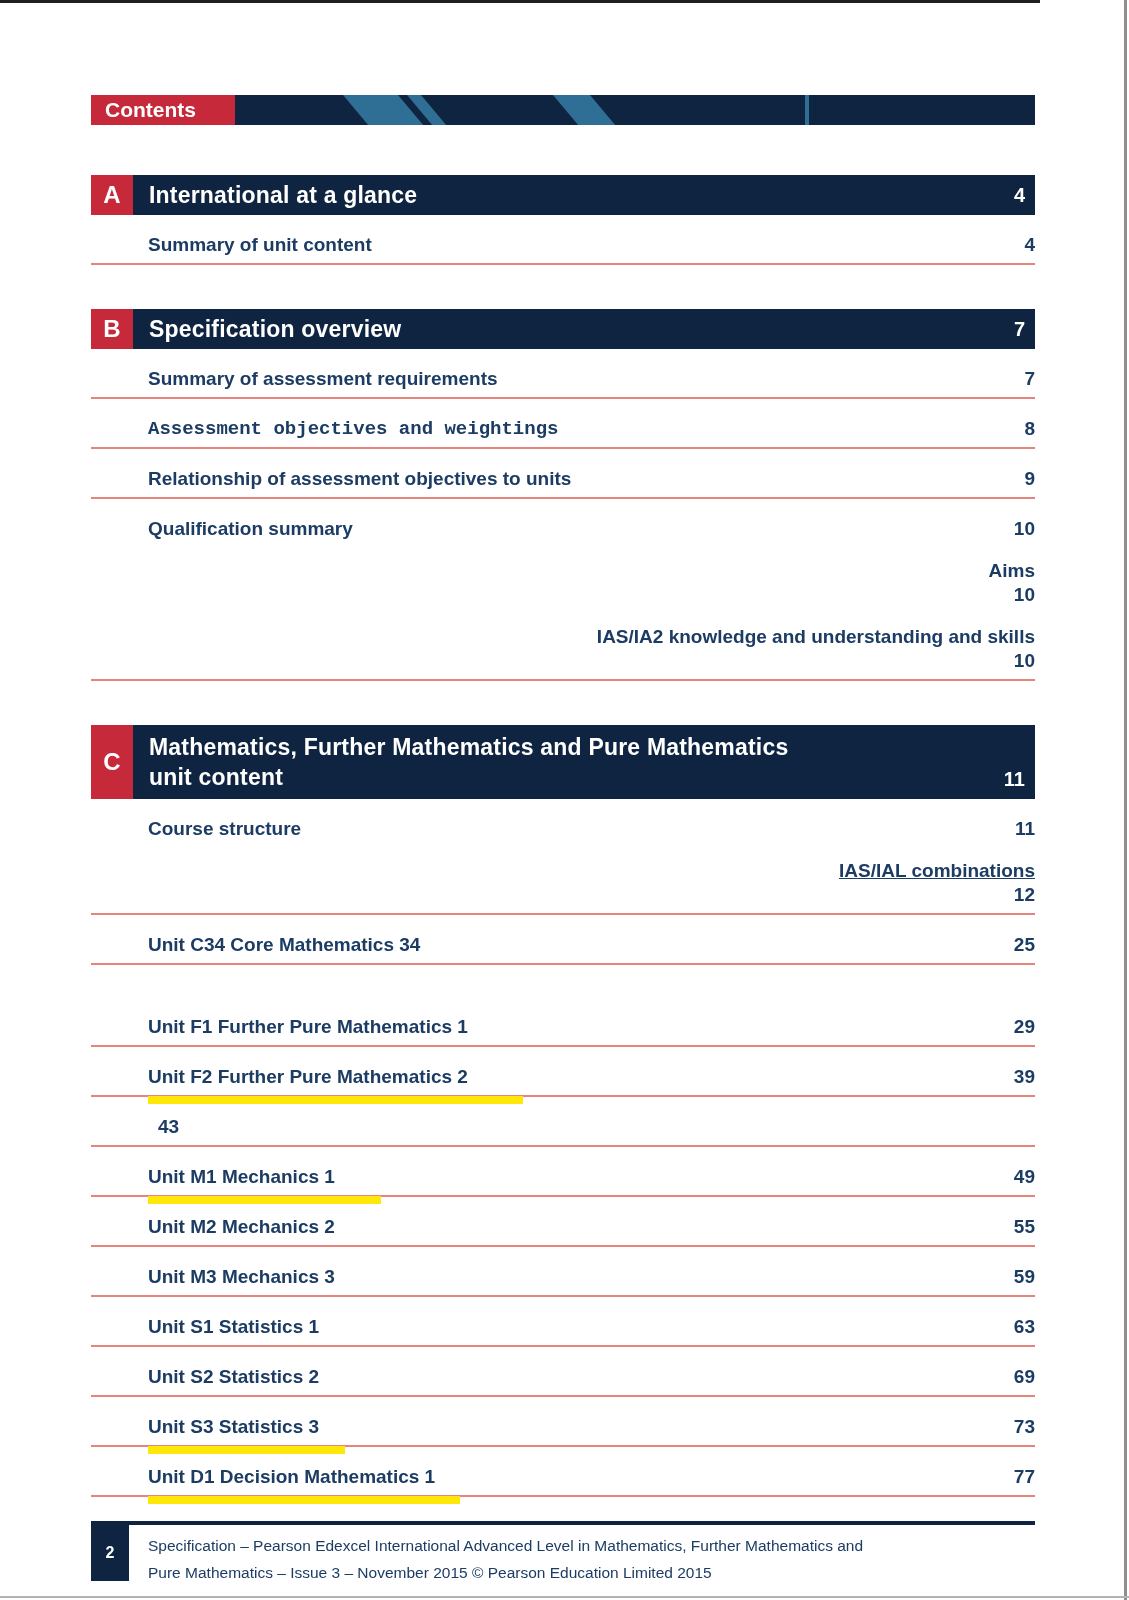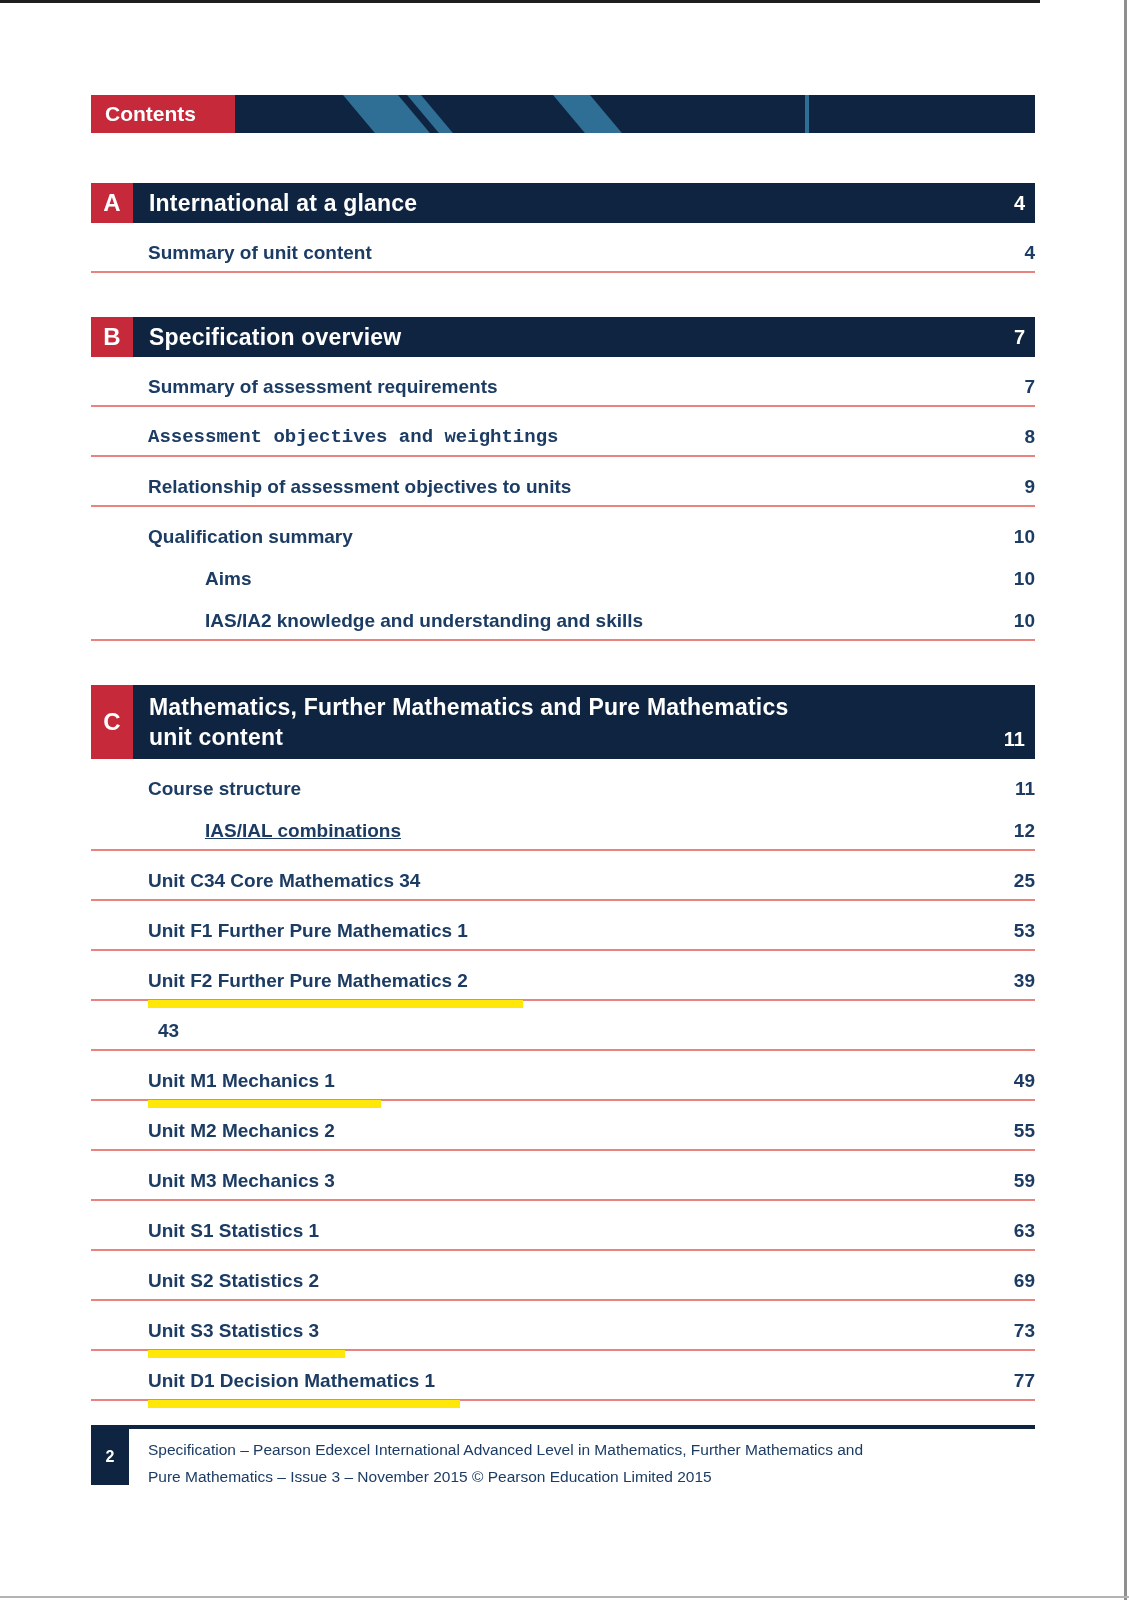--- a/index.html
+++ b/index.html
@@ -7,21 +7,21 @@
     width:1129px;height:1600px;position:relative;background:#ffffff;
     font-family:"Liberation Sans",sans-serif;overflow:hidden;
   }
   .frame-top{position:absolute;top:0;left:0;width:1040px;height:3px;background:#1f1f1f;}
   .frame-right{position:absolute;top:0;right:2px;width:3px;height:1600px;background:#8f8f8f;}
   .frame-bottom{position:absolute;bottom:2px;left:0;width:1129px;height:2px;background:#b3b3b3;}
 
   .content{position:absolute;left:91px;top:95px;width:944px;}
 
   
-  .contents-bar{display:flex;height:38px;}
+  .contents-bar{display:flex;height:30px;}
   .contents-label{
     width:144px;background:#c5293a;color:#fff;font-size:21px;font-weight:700;
     display:flex;align-items:center;padding-left:14px;box-sizing:border-box;flex:none;
   }
   .contents-stripes{flex:1;position:relative;background:#0f2440;overflow:hidden;}
   .stripe{position:absolute;top:0;height:100%;background:#2f6e95;transform:skewX(40deg);transform-origin:0 0;}
   .stripe.s1{left:108px;width:55px;}
   .stripe.s2{left:172px;width:14px;}
   .stripe.s3{left:318px;width:37px;}
   .stripe.vl{left:570px;width:4px;transform:none;}
@@ -43,21 +43,21 @@
   .bar.two .bpage{align-items:flex-end;padding-bottom:8px;}
 
   
   .row{
     position:relative;display:flex;justify-content:space-between;align-items:flex-end;
     margin-top:8px;padding:10px 0 6px 57px;
     color:#1c3c64;font-size:19px;font-weight:700;line-height:24px;
   }
   .row.plain{padding-bottom:0;}
   .row.u{border-bottom:2px solid #e9837d;}
-  .row.ind{padding-left:114px;}
+  .row.ind{padding-left:114px;flex-direction:column;}
   .row .pn{flex:none;padding-left:10px;}
   .row .hl{position:absolute;left:57px;bottom:-9px;height:8px;background:#ffe70a;}
 
   
   .footer{margin-top:24px;}
   .frule{height:4px;background:#0f2440;}
   .fbody{display:flex;}
   .fpagebox{
     width:38px;height:56px;background:#0f2440;color:#fff;flex:none;
     display:flex;align-items:center;justify-content:center;font-size:16px;font-weight:700;
@@ -145,22 +145,22 @@
         </div>
         <div class="row u ind">
           <div style="display: inline; text-decoration: underline;">IAS/IAL combinations</div>
           <div class="pn">12</div>
         </div>
         <div class="row u">
           <div style="display: inline;">Unit C34 Core Mathematics 34</div>
           <div class="pn">25</div>
         </div>
         <div class="row u">
-          <div style="display: inline;">Unit F1 Further Pure Mathematics 1</div>
-          <div class="pn">53</div>
+          <div style="display: inline; margin-top: 32px;">Unit F1 Further Pure Mathematics 1</div>
+          <div class="pn">29</div>
         </div>
         <div class="row u">
           <div style="display: inline;">Unit F2 Further Pure Mathematics 2</div>
           <div class="pn">39</div>
           <div class="hl" style="width: 375px;"></div>
         </div>
         <div class="row u">
           <div class="pn">43</div>
         </div>
         <div class="row u">

